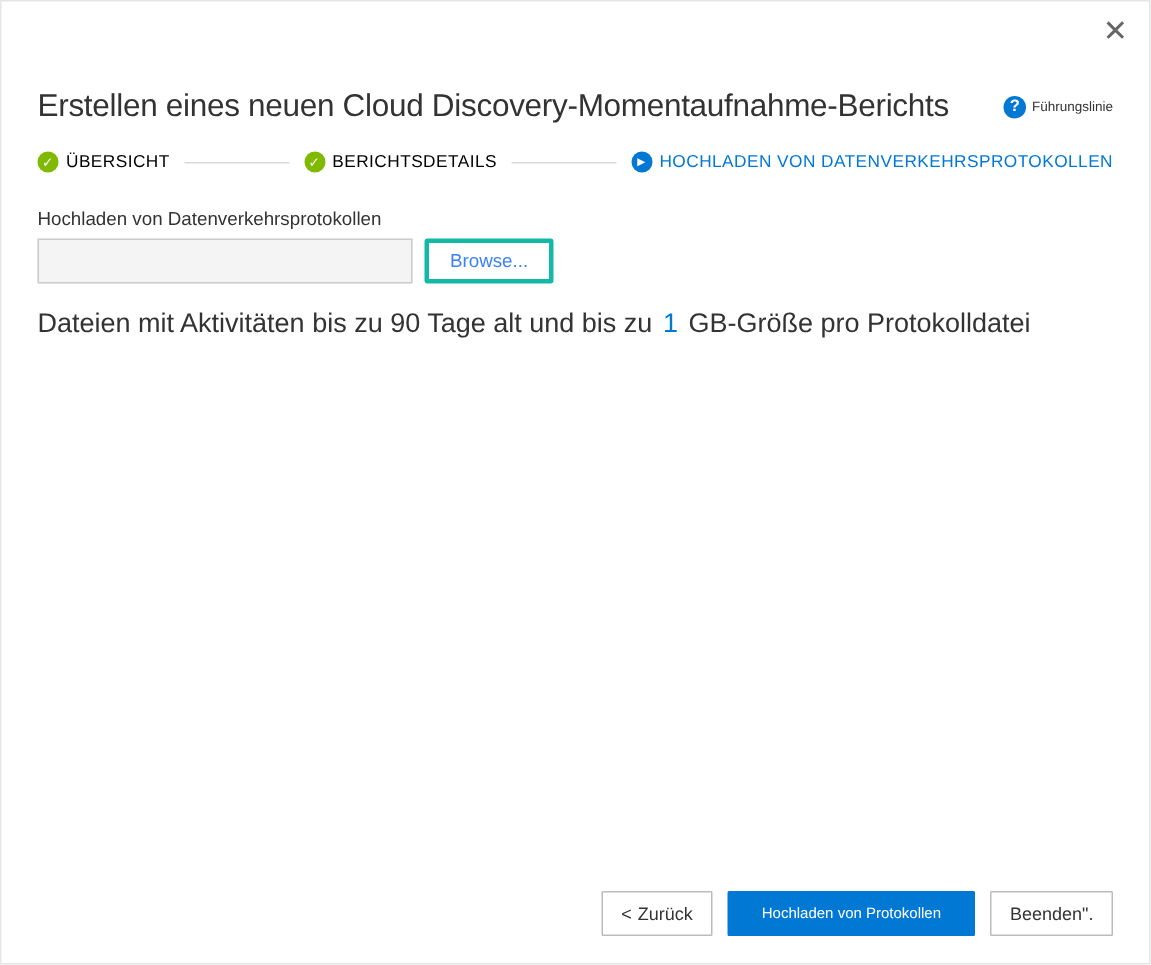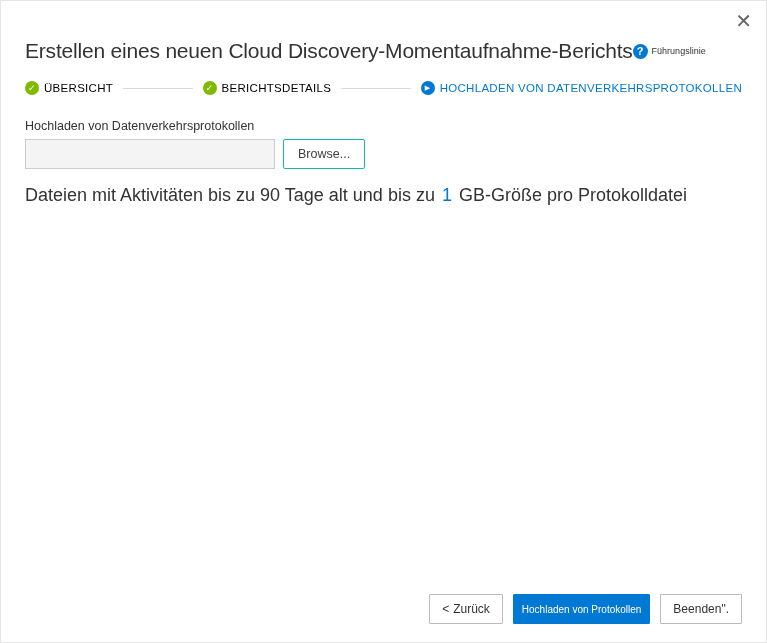--- a/index.html
+++ b/index.html
@@ -21,21 +21,23 @@
       top: 10px;
       right: 14px;
       font-size: 20px;
       color: #666;
       cursor: pointer;
       line-height: 1;
     }
     .header {
       display: flex;
       align-items: center;
+      justify-content: space-between;
       padding: 38px 24px 0 24px;
+      margin-top: 20px;
     }
     .title {
       font-size: 21px;
       font-weight: 400;
       color: #333;
       letter-spacing: -0.2px;
     }
     .help {
       display: flex;
       align-items: center;
@@ -116,24 +118,24 @@
     .file-display {
       width: 250px;
       height: 30px;
       background: #f4f4f4;
       border: 1px solid #ccc;
     }
     .browse-btn {
       height: 30px;
       padding: 0 14px;
       background: #fff;
-      border: 1px solid #14b8a6;
+      border: 3px solid #14b8a6;
       border-radius: 2px;
       font-size: 12.5px;
-      color: #404040;
+      color: #3b82f6;
       cursor: pointer;
     }
     .hint {
       margin-top: 16px;
       font-size: 18px;
       color: #333;
     }
     .hint .num {
       color: #0078d4;
       margin: 0 2px;
@@ -156,21 +158,21 @@
       display: inline-flex;
       align-items: center;
       gap: 4px;
       border-radius: 1px;
     }
     .btn-primary {
       background: #0078d4;
       border-color: #0078d4;
       color: #fff;
       font-size: 10px;
-      padding: 0 8px;
+      padding: 0 22px;
     }
     .chevron {
       font-size: 12px;
       line-height: 1;
     }
   </style>
 </head>
 <body>
 
 <div class="close-btn">✕</div>

